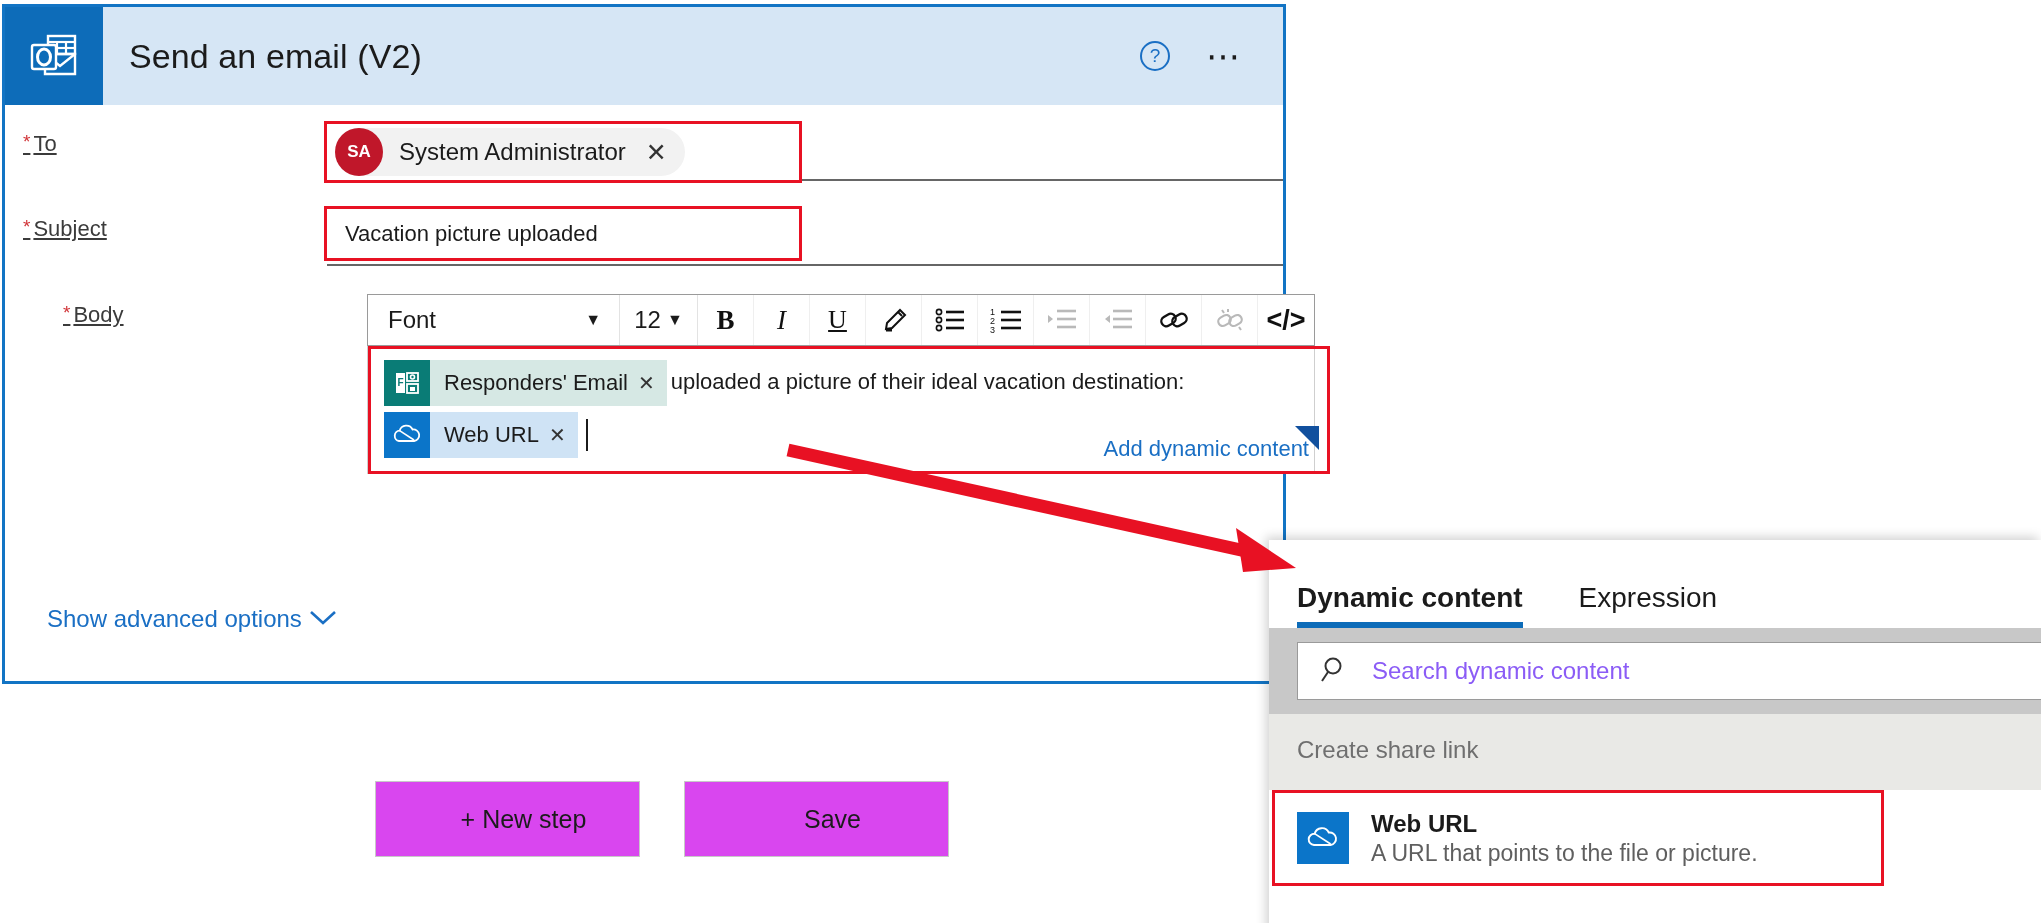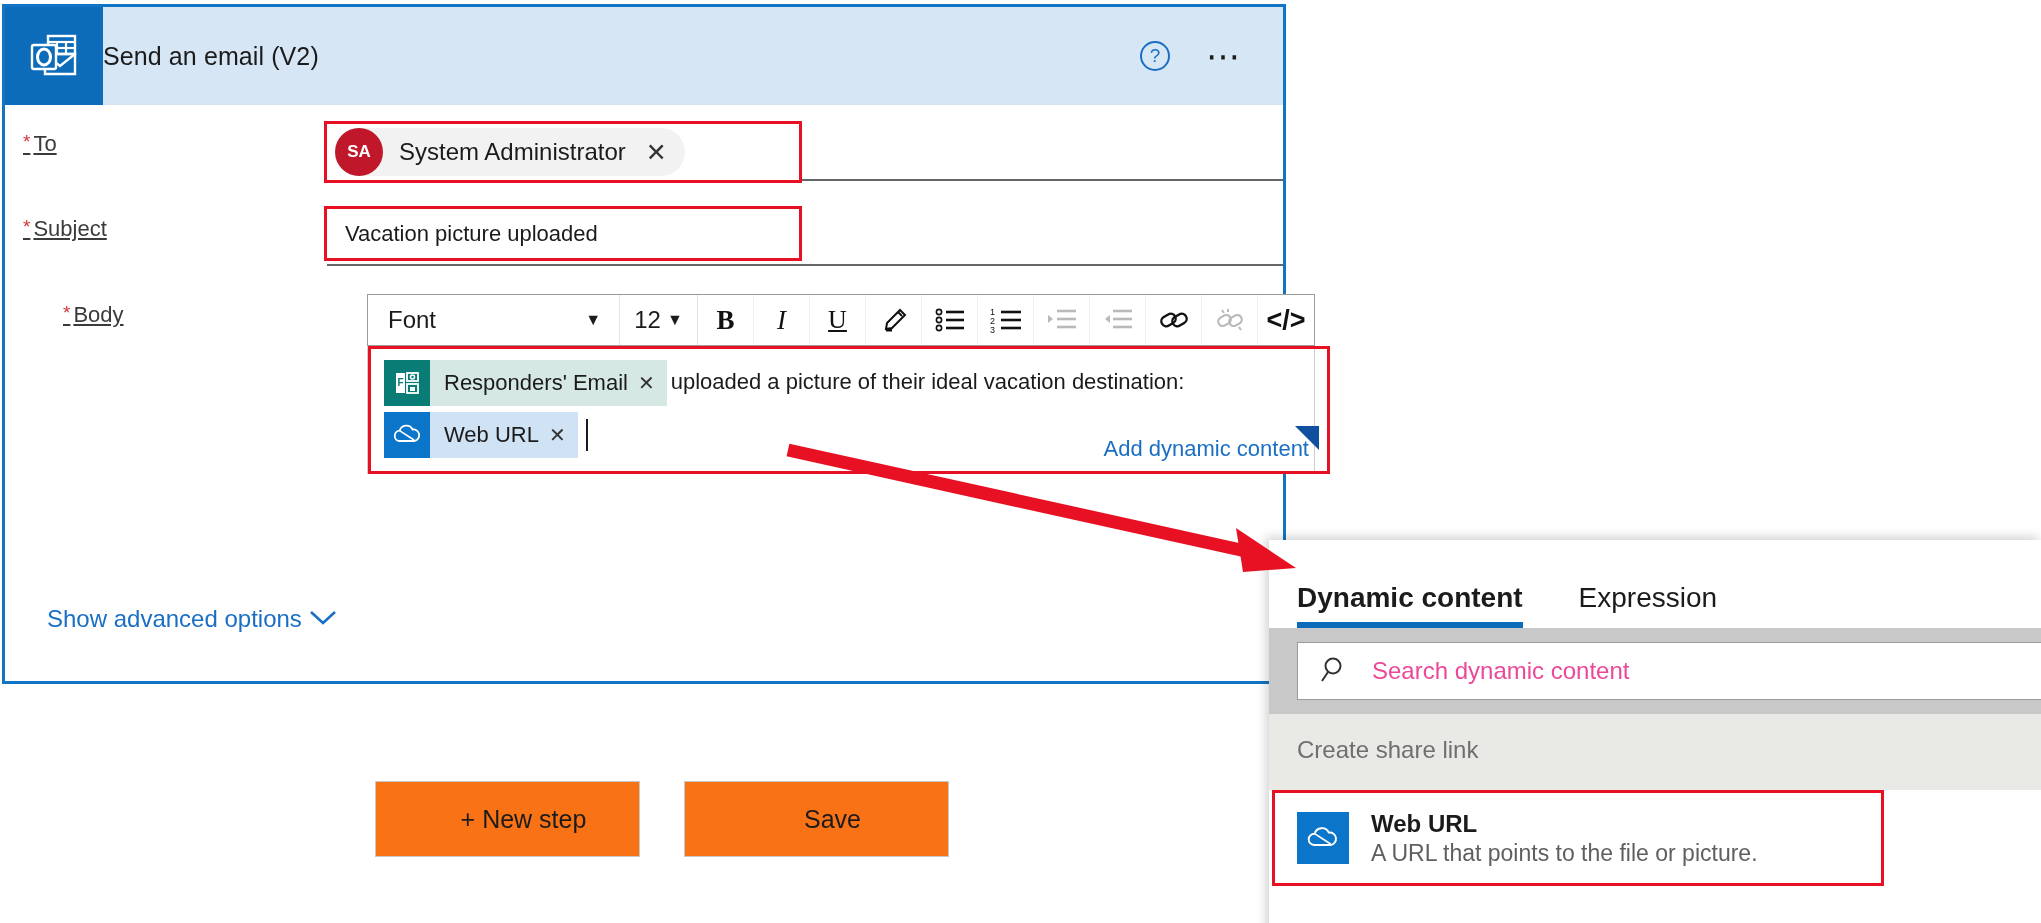--- a/index.html
+++ b/index.html
@@ -24,21 +24,22 @@
     width: 100%; height: 98px;
     background: #d6e6f5;
     display: flex; align-items: center;
   }
   .card-header-icon {
     width: 98px; height: 98px; flex: 0 0 98px;
     background: #0d6cb9;
     display: flex; align-items: center; justify-content: center;
   }
   .card-title {
-    font-size: 25px; color: #1b1b1b; letter-spacing: .1px;
+    margin-left: 26px;
+    font-size: 34px; color: #1b1b1b; letter-spacing: .1px;
   }
   .header-right {
     margin-left: auto; display: flex; align-items: center; gap: 36px;
     padding-right: 40px;
   }
   .help-circle {
     width: 30px; height: 30px; border: 2px solid #1a6fc4;
     border-radius: 50%; color: #1a6fc4; font-size: 19px;
     display: flex; align-items: center; justify-content: center;
     cursor: pointer;
@@ -169,21 +170,21 @@
     font-size: 24px; color: #1a6fc4; cursor: pointer;
   }
 
   
   .btn-row {
     position: absolute; left: 375px; top: 781px;
     display: flex; gap: 44px;
   }
   .btn {
     width: 265px; height: 76px;
-    border: 1px solid #c8c8c8; background: #f97316;
+    border: 1px solid #c8c8c8; background: #d946ef;
     display: flex; align-items: center; justify-content: center;
     font-size: 25px; color: #1b1b1b; cursor: pointer; padding-left: 32px;
   }
 
   
   .panel {
     position: absolute; left: 1269px; top: 540px;
     width: 772px; height: 412px;
     background: #fff;
     box-shadow: -3px -3px 10px rgba(0,0,0,.18);
@@ -202,21 +203,21 @@
     height: 6px; background: #0d6cb9;
   }
   .search-band {
     background: #c8c8c8; padding: 14px 0 14px 28px; height: 86px;
   }
   .search-box {
     background: #fff; border: 1px solid #9a9a9a;
     height: 58px; display: flex; align-items: center;
     padding-left: 22px; margin-right: -1px;
   }
-  .search-ph { font-size: 24px; color: #ec4899; margin-left: 22px; }
+  .search-ph { font-size: 24px; color: #8b5cf6; margin-left: 22px; }
   .group-head {
     background: #e9e9e6; padding: 22px 0 22px 28px;
     font-size: 24px; color: #6f6f6f; height: 76px;
   }
   .dc-item {
     position: relative;
     display: flex; align-items: center; gap: 22px;
     padding: 18px 0 18px 28px;
     background: #fff; cursor: pointer;
     height: 96px;

